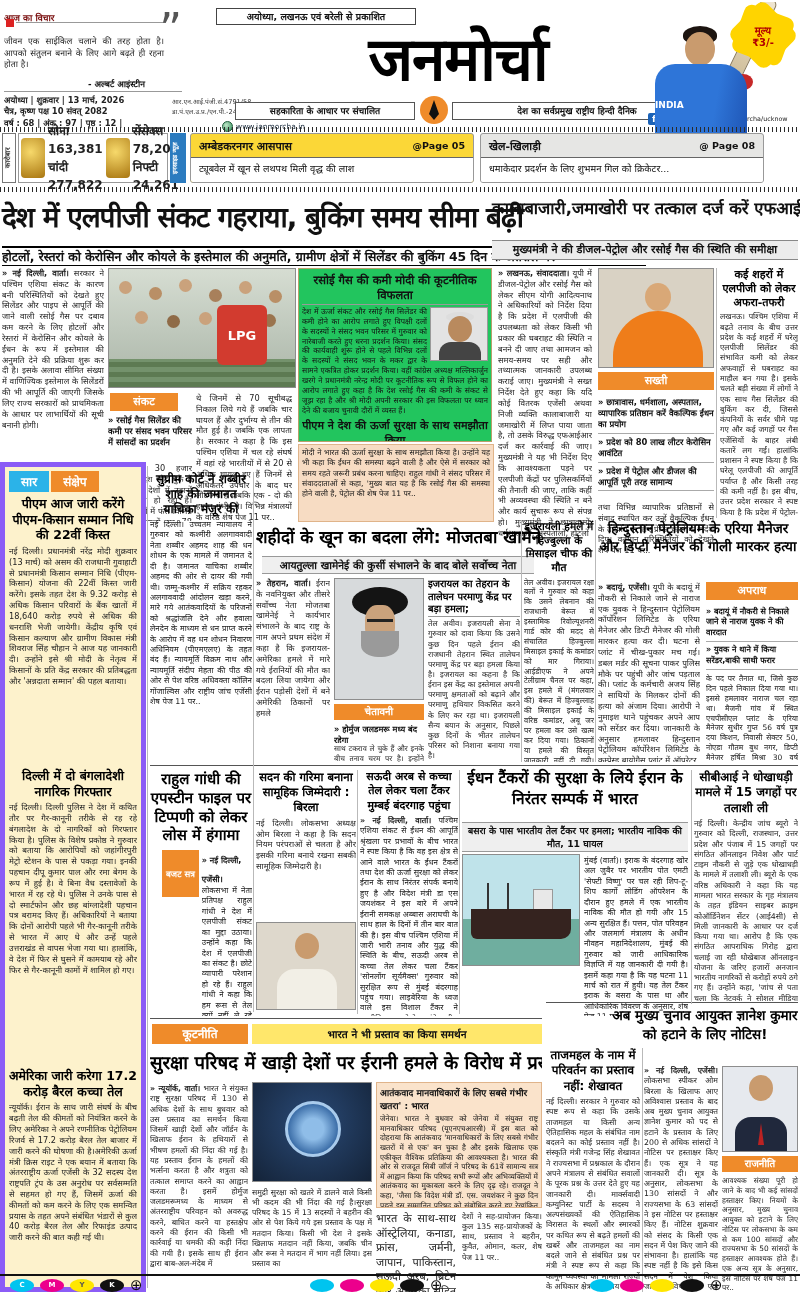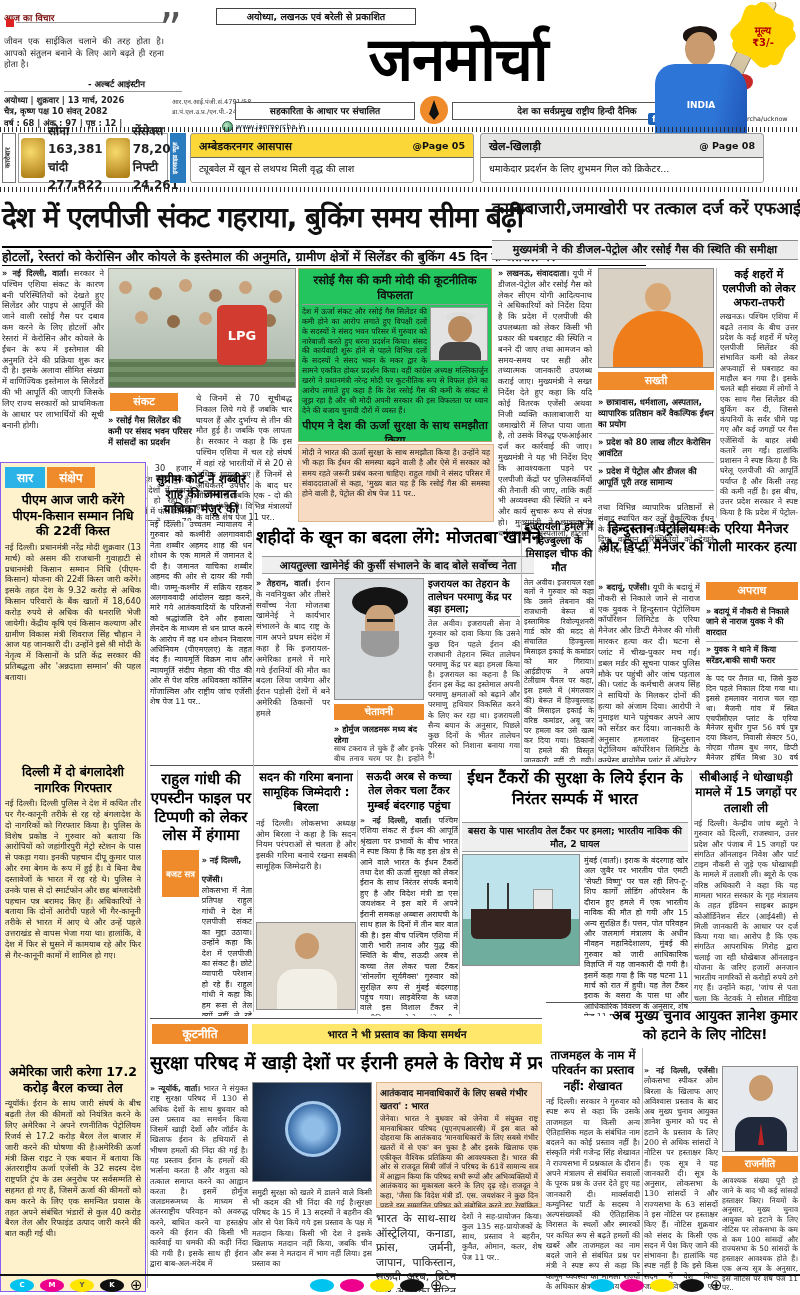--- a/index.html
+++ b/index.html
@@ -37,21 +37,21 @@
 .fbi{width:12px;height:12px;background:#1b62b7;color:#fff;font-weight:bold;font-size:9px;text-align:center;line-height:12px;border-radius:2px}
 .price{left:733px;top:6px;width:60px;height:58px}
 .price .s1,.price .s2{position:absolute;inset:4px;background:#ffd400;border-radius:8px}
 .price .s1{transform:rotate(45deg)}.price .s2{transform:rotate(20deg)}
 .price .in{position:absolute;inset:0;display:flex;flex-direction:column;align-items:center;justify-content:center;font-weight:bold;color:#b30000;font-size:10px;z-index:2}
 .cricketer{left:593px;top:2px;width:205px;height:186px;overflow:hidden}
 .cricketer .bat{position:absolute;left:150px;top:-8px;width:16px;height:92px;background:linear-gradient(#efe6d2,#cdbb96);border:1px solid #8a7a5a;border-radius:6px;transform:rotate(26deg)}
 .cricketer .glove{position:absolute;left:140px;top:72px;width:20px;height:16px;background:#c62828;border-radius:50%}
 .cricketer .hair{position:absolute;left:90px;top:24px;width:34px;height:18px;background:#1c1410;border-radius:50% 50% 40% 40%}
 .cricketer .head{position:absolute;left:92px;top:30px;width:30px;height:34px;background:#c99b6e;border-radius:50%}
-.cricketer .torso{position:absolute;left:62px;top:62px;width:92px;height:118px;background:linear-gradient(100deg,#2e75d8 60%,#1c4fae);border-radius:20px 26px 10px 10px;color:#fff;font-size:9px;font-weight:bold;text-align:center;padding-top:36px}
+.cricketer .torso{position:absolute;left:62px;top:62px;width:92px;height:118px;background:linear-gradient(100deg,#2e75d8 60%,#1c4fae);border-radius:20px 26px 10px 10px;color:#fff;font-size:9px;font-weight:bold;padding-top:36px}
 .cricketer .helmet{position:absolute;left:48px;top:132px;width:30px;height:24px;background:#173a7c;border-radius:50% 50% 30% 30%}
 
 .vtab{writing-mode:vertical-rl;transform:rotate(180deg);text-align:center;font-weight:bold}
 .biztab{left:2px;top:133px;width:14px;height:50px;border:1px solid #777;font-size:7px;color:#333}
 .market{left:18px;top:133px;width:150px;height:50px;border:1px solid #999;display:flex;align-items:center;gap:3px;padding:2px;font-size:12px}
 .coin{width:24px;height:40px;border-radius:4px;background:radial-gradient(circle at 40% 35%,#f7d96b,#a87510);flex:none}
 .mcol{line-height:1.5;font-weight:bold;color:#222}
 .instab{left:170px;top:133px;width:16px;height:50px;background:#2b7bbf;color:#fff;font-size:6.4px}
 .teaser{top:133px;height:50px;border:1px solid #999;border-radius:3px;overflow:hidden}
 .t-yellow{background:#fbd737}.t-gray{background:#e6e6e4}
@@ -93,21 +93,21 @@
 .p-gyan{left:722px;top:1066px;width:76px;height:86px;background:#e6e9ee}
 .p-gyan .head{position:absolute;left:26px;top:8px;width:24px;height:26px;background:#c99b6e;border-radius:50%}
 .p-gyan .suit{position:absolute;left:12px;bottom:0;width:52px;height:34px;background:#20283c;border-radius:16px 16px 0 0}
 .p-gyan .tie{position:absolute;left:35px;bottom:6px;width:6px;height:22px;background:#b22;clip-path:polygon(50% 0,100% 100%,0 100%)}
 
 .kharge-box{left:298px;top:268px;width:194px;height:174px;border:1px solid #b9a06a;background:#22c55e;padding:3px;overflow:hidden}
 .kharge-box .h1{font-size:11.5px;font-weight:bold;text-align:center;border-bottom:1px solid #999;padding-bottom:2px;margin-bottom:2px}
 .kharge-box .h2{font-size:11px;font-weight:bold;text-align:center;margin:2px 0}
 .kharge-box .tx{font-size:7.6px;line-height:1.3;text-align:justify}
 .pink{left:298px;top:444px;width:196px;height:78px;background:#f7dcc3;border:1px solid #e0b48a;padding:3px;font-size:7.6px;line-height:1.35;text-align:justify;overflow:hidden}
-.sidebar{left:0;top:462px;width:146px;height:830px;background:#fdf2cc;border:1px solid #8b5cf6;padding:4px;overflow:hidden}
+.sidebar{left:0;top:462px;width:146px;height:830px;background:#fdf2cc;border:5px solid #8b5cf6;padding:4px;overflow:hidden}
 .saar-hdr{display:flex;gap:2px;margin-bottom:4px}
 .saar{background:#2bb3e8;color:#fff;font-weight:bold;font-size:12px;padding:2px 12px}
 .sankshep{background:#ef8b2a;color:#fff;font-weight:bold;font-size:12px;padding:2px 12px}
 .sb-h{font-size:12.5px;font-weight:bold;text-align:center;line-height:1.25;margin:4px 0 3px;color:#000}
 .sb-b{font-size:8.2px;line-height:1.32;text-align:justify;color:#222}
 .bar{border-top:1px solid #999;border-bottom:1px solid #999;background:#efefef;font-weight:bold;text-align:center;overflow:hidden}
 .obox{left:376px;top:1082px;width:166px;height:126px;background:#fae3cb;border:1px solid #e0b48a;padding:3px;overflow:hidden}
 .obox .t{font-size:9px;font-weight:bold;margin-bottom:2px}
 .obox .b{font-size:7.4px;line-height:1.3;text-align:justify}
 .bullet-item{font-size:8.4px;font-weight:bold;line-height:1.3;border-bottom:1px solid #aaa;padding:3px 0}
@@ -326,21 +326,21 @@
   </div>
   <div class="photo p-birla">
       <div class="head"></div>
       <div class="body"></div>
     </div>
   <div class="abs" style="left:360px;top:770px;width:98px;height:246px;overflow:hidden">
     <div class="hl ctr" style="font-size:11px;line-height:1.3;margin-bottom:3px">सऊदी अरब से कच्चा तेल लेकर चला टैंकर मुम्बई बंदरगाह पहुंचा</div>
     <div class="bt" style="font-size:7.9px"><span class="dl">» नई दिल्ली, वार्ता।</span> <span>पश्चिम एशिया संकट से ईंधन की आपूर्ति श्रृंखला पर प्रभावों के बीच भारत ने स्पष्ट किया है कि वह इस क्षेत्र से आने वाले भारत के ईंधन टैंकरों तथा देश की ऊर्जा सुरक्षा को लेकर ईरान के साथ निरंतर संपर्क बनाये हुए है और विदेश मंत्री डा एस जयशंकर ने इस बारे में अपने ईरानी समकक्ष अब्बास अराघची के साथ हाल के दिनों में तीन बार बात की है। इस बीच पश्चिम एशिया में जारी भारी तनाव और युद्ध की स्थिति के बीच, सऊदी अरब से कच्चा तेल लेकर चला टैंकर 'सोनलोंग सूर्यमैक्स' गुरुवार को सुरक्षित रूप से मुंबई बंदरगाह पहुंच गया। लाइबेरिया के ध्वज वाले इस विशाल टैंकर ने रणनीतिक रूप से बेहद संवेदनशील 'होर्मुज जलडमरूमध्य' को सकुशलतापूर्वक पार कर अपनी यात्रा पूरी की। सऊदी अरब के शेष पेज 11 पर..</span></div>
   </div>
   <div class="abs hl ctr" style="left:462px;top:768px;width:226px;height:50px;font-size:15.5px;line-height:1.35">ईधन टैंकरों की सुरक्षा के लिये ईरान के निरंतर सम्पर्क में भारत</div>
-  <div class="abs bar" style="left:462px;top:822px;width:226px;height:30px;font-size:9.3px;line-height:1.4;padding:1px 2px">बसरा के पास भारतीय तेल टैंकर पर हमला; भारतीय नाविक की मौत, 2 घायल</div>
+  <div class="abs bar" style="left:462px;top:822px;width:226px;height:30px;font-size:9.3px;line-height:1.4;padding:1px 2px">बसरा के पास भारतीय तेल टैंकर पर हमला; भारतीय नाविक की मौत, 11 घायल</div>
   <div class="photo p-tank">
     <div class="deck"></div>
       <div class="mast"></div>
       <div class="hull"></div>
   </div>
   <div class="abs bt" style="left:584px;top:856px;width:104px;height:160px;font-size:7.9px">मुंबई (वार्ता)। इराक के बंदरगाह खोर अल जुबैर पर भारतीय पोत एमटी 'सेफ्टी विष्णु' पर चल रही शिप-टू-शिप कार्गो लोडिंग ऑपरेशन के दौरान हुए हमले में एक भारतीय नाविक की मौत हो गयी और 15 अन्य सुरक्षित हैं। पत्तन, पोत परिवहन और जलमार्ग मंत्रालय के अधीन नौवहन महानिदेशालय, मुंबई की गुरुवार को जारी आधिकारिक विज्ञप्ति में यह जानकारी दी गयी है। इसमें कहा गया है कि यह घटना 11 मार्च को रात में हुयी। यह तेल टैंकर इराक के बसरा के पास था और आधिकारिक विवरण के अनुसार, शेष पेज 11 पर..</div>
   <div class="abs" style="left:694px;top:770px;width:104px;height:234px;overflow:hidden">
     <div class="hl ctr" style="font-size:11.8px;line-height:1.3;margin-bottom:3px">सीबीआई ने धोखाधड़ी मामले में 15 जगहों पर तलाशी ली</div>
     <div class="bt" style="font-size:7.8px">नई दिल्ली। केन्द्रीय जांच ब्यूरो ने गुरुवार को दिल्ली, राजस्थान, उत्तर प्रदेश और पंजाब में 15 जगहों पर संगठित ऑनलाइन निवेश और पार्ट टाइम नौकरी से जुड़े एक धोखाधड़ी के मामले में तलाशी ली। ब्यूरो के एक वरिष्ठ अधिकारी ने कहा कि यह मामला भारत सरकार के गृह मंत्रालय के तहत इंडियन साइबर क्राइम कोऑर्डिनेशन सेंटर (आई4सी) से मिली जानकारी के आधार पर दर्ज किया गया था। आरोप है कि एक संगठित आपराधिक गिरोह द्वारा चलाई जा रही धोखेबाज ऑनलाइन योजना के जरिए हजारों अनजान भारतीय नागरिकों से करोड़ों रुपये ठगे गए हैं। उन्होंने कहा, 'जांच से पता चला कि नेटवर्क ने सोशल मीडिया प्लेटफॉर्म, मोबाइल एप्लिकेशन शेष पेज 11 पर..</div>
   </div>

